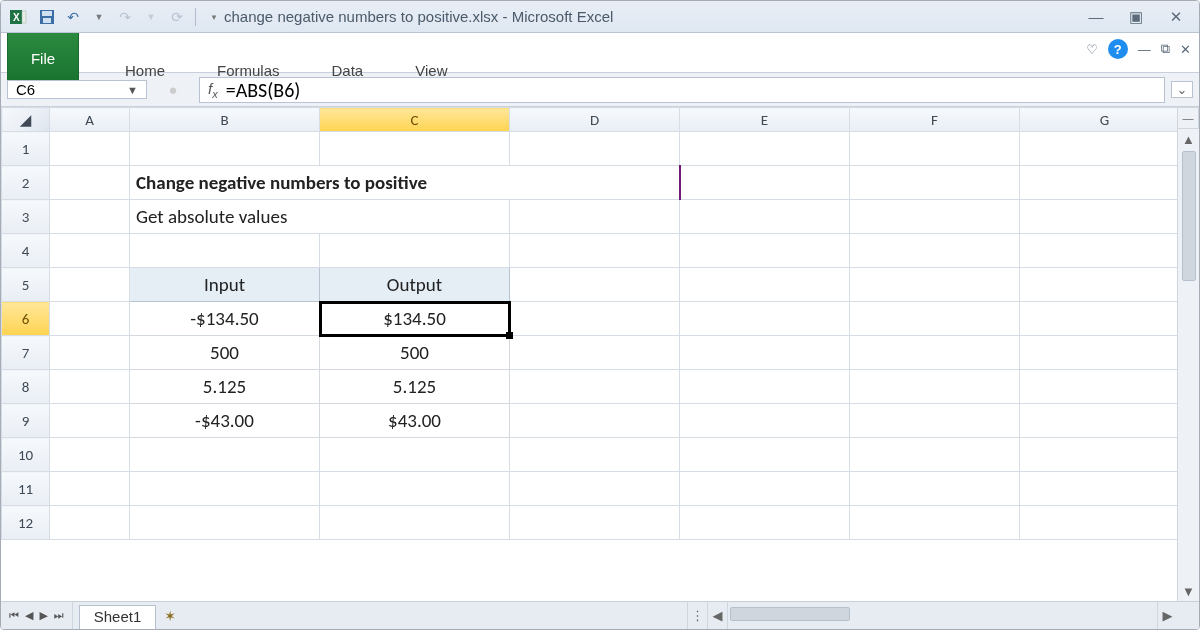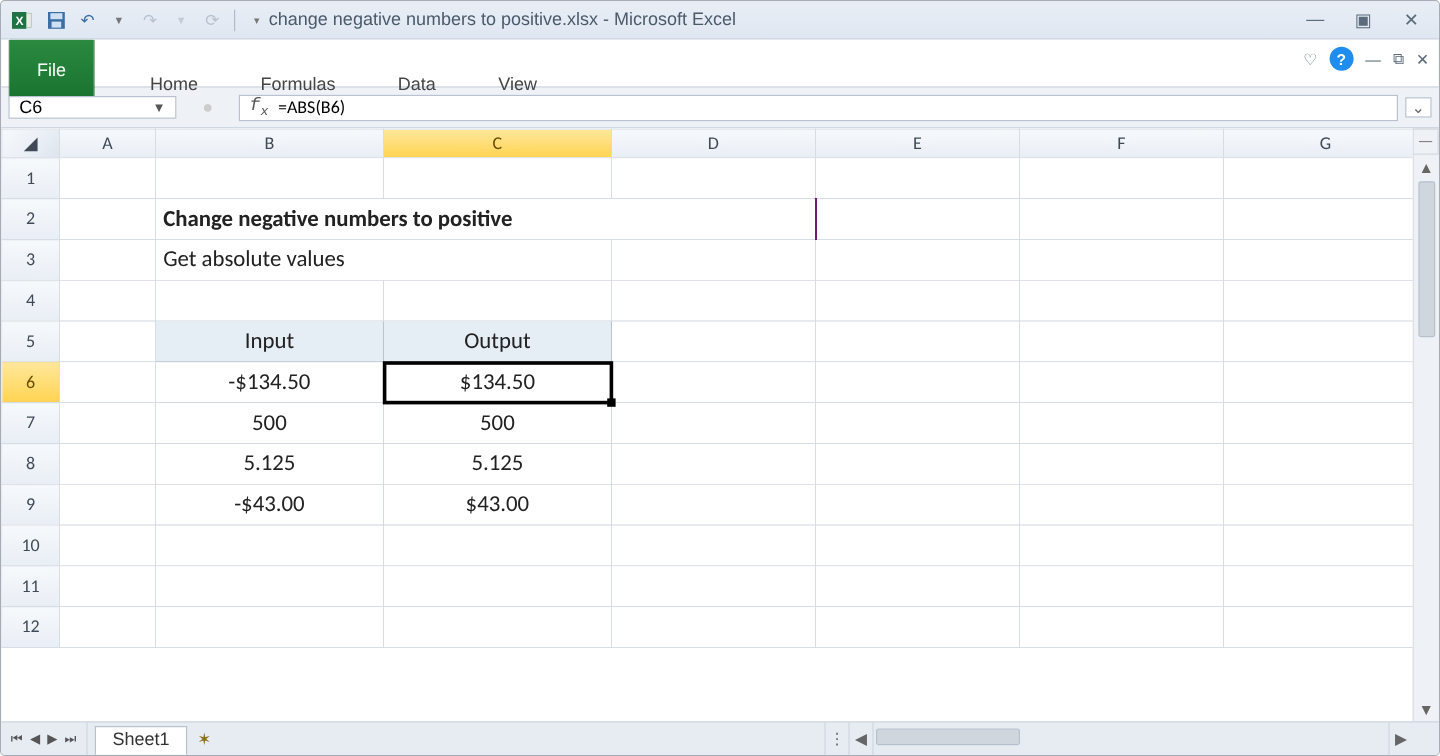--- a/index.html
+++ b/index.html
@@ -123,23 +123,23 @@
     padding:0 8px;
     font-size:15px;
     position: relative;
   }
   .name-box .dd { margin-left:auto; color:#555; font-size:11px; }
   .fx-wrap {
     display:flex; align-items:center; gap:8px;
     background:#fff;border:1px solid #b8c2d0;
     flex:1; padding:0 8px;
   }
-  .fx-label { font-style:italic; font-family: Liberation Mono, monospace; font-size:15px; color:#555;}
+  .fx-label { font-style:italic; font-family: Liberation Sans, sans-serif; font-size:15px; color:#555;}
   .formula-input {
-    border:none; outline:none; font-size:15px; flex:1;
+    border:none; outline:none; font-size:20px; flex:1;
     font-family: "Calibri", sans-serif;
   }
   .fx-cancel-ok { width:40px; display:flex; align-items:center; justify-content:center; color:#aaa;}
   .expand-v { width:22px;background:#fff;border:1px solid #b8c2d0;display:flex;align-items:center;justify-content:center;color:#666;}
 
   
   .grid-wrap {
     display:flex;
     height: calc(100% - 32px - 40px - 34px - 28px);
   }

